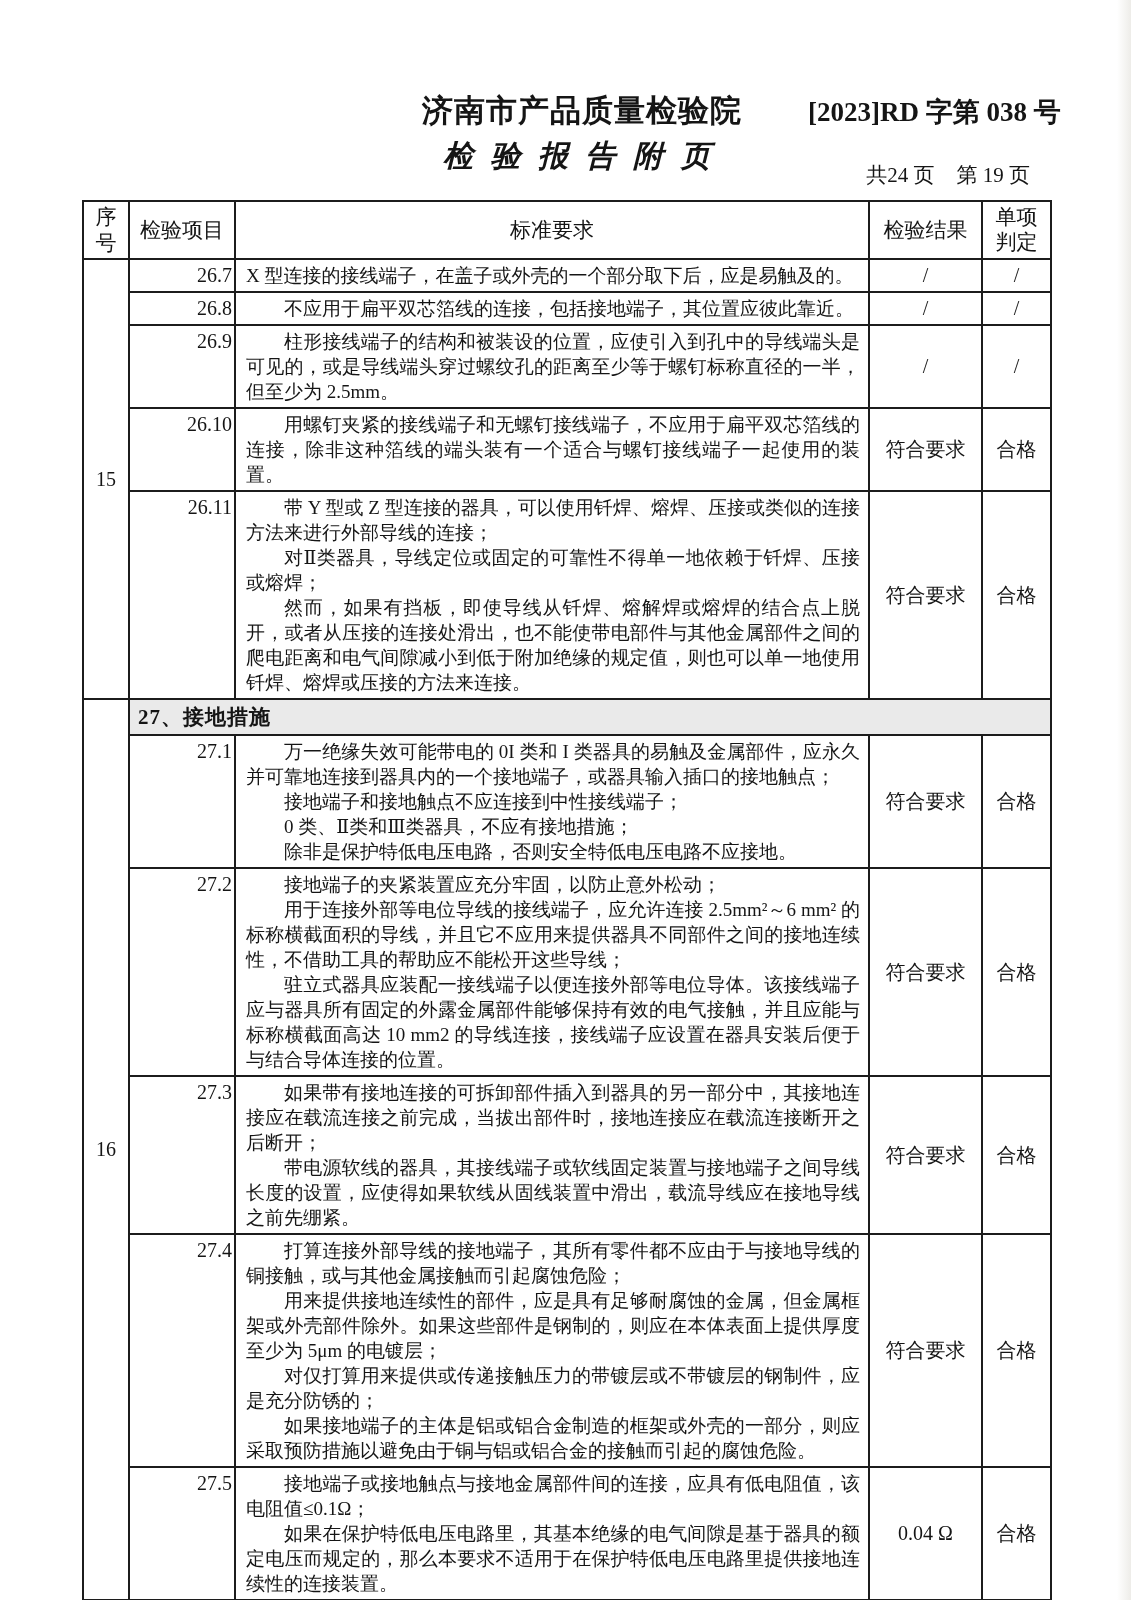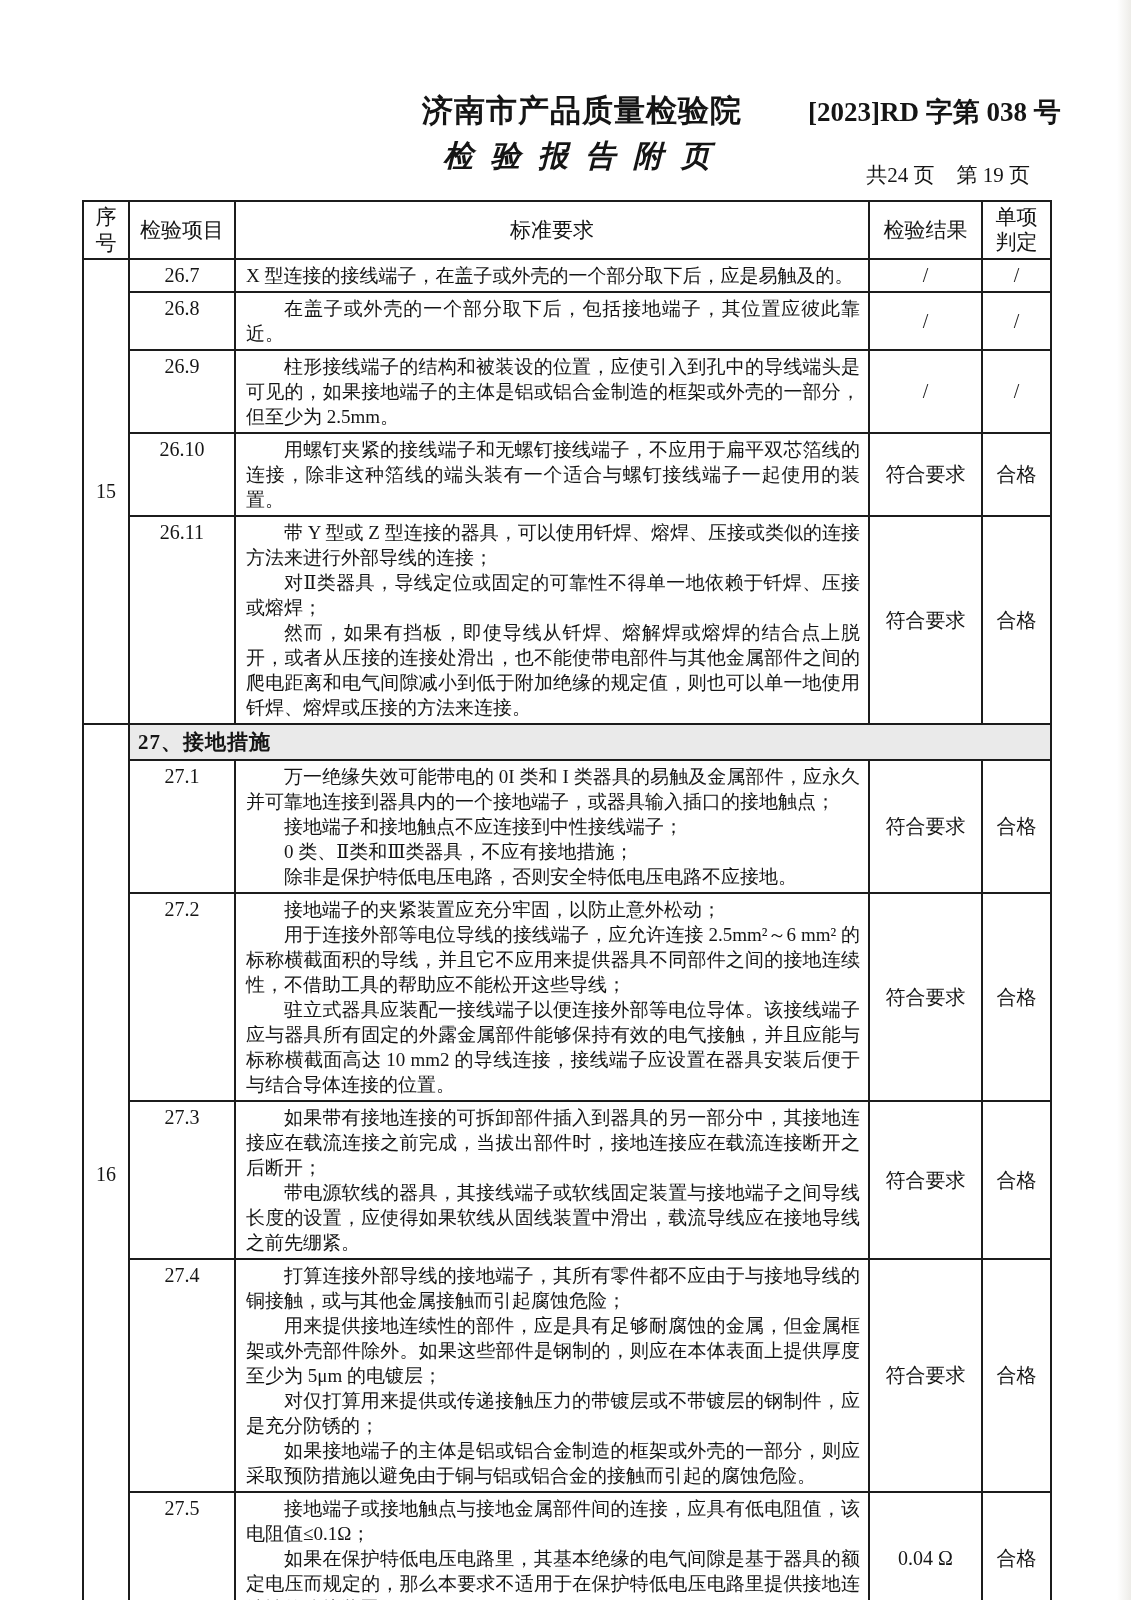--- a/index.html
+++ b/index.html
@@ -37,21 +37,21 @@
   thead th{
     font-weight:400;font-size:21px;height:50px;text-align:center;
     padding:2px 6px;line-height:26px;
   }
   th.th-serial{padding:2px 11px;}
   th.th-verdict{padding:2px 12px;line-height:25px;}
   td.c-serial{
     text-align:center;vertical-align:middle;font-size:20px;padding:2px 2px;
   }
   td.c-item{
-    text-align:center;vertical-align:top;font-size:20px;padding:4px 2px 2px 2px;
+    text-align:right;vertical-align:top;font-size:20px;padding:4px 2px 2px 2px;
   }
   td.c-req{
     vertical-align:top;font-size:19px;line-height:25px;
     padding:3px 8px 3px 10px;text-align:justify;
   }
   td.c-req p{margin:0;}
   td.c-req p.indent{text-indent:2em;}
   td.c-result, td.c-verdict{
     text-align:center;vertical-align:middle;font-size:20px;padding:2px;
   }
@@ -98,29 +98,29 @@
         <td class="c-item">26.7</td>
         <td class="c-req">
           <p class="">X 型连接的接线端子，在盖子或外壳的一个部分取下后，应是易触及的。</p>
         </td>
         <td class="c-result">/</td>
         <td class="c-verdict">/</td>
       </tr>
       <tr>
         <td class="c-item">26.8</td>
         <td class="c-req">
-          <p class="indent">在盖子或外壳的一个部分取下后，包括接地端子，其位置应彼此靠近。</p>
+          <p class="indent">不应用于扁平双芯箔线的连接，包括接地端子，其位置应彼此靠近。</p>
         </td>
         <td class="c-result">/</td>
         <td class="c-verdict">/</td>
       </tr>
       <tr>
         <td class="c-item">26.9</td>
         <td class="c-req">
-          <p class="indent">柱形接线端子的结构和被装设的位置，应使引入到孔中的导线端头是可见的，如果接地端子的主体是铝或铝合金制造的框架或外壳的一部分，但至少为 2.5mm。</p>
+          <p class="indent">柱形接线端子的结构和被装设的位置，应使引入到孔中的导线端头是可见的，或是导线端头穿过螺纹孔的距离至少等于螺钉标称直径的一半，但至少为 2.5mm。</p>
         </td>
         <td class="c-result">/</td>
         <td class="c-verdict">/</td>
       </tr>
       <tr>
         <td class="c-item">26.10</td>
         <td class="c-req">
           <p class="indent">用螺钉夹紧的接线端子和无螺钉接线端子，不应用于扁平双芯箔线的连接，除非这种箔线的端头装有一个适合与螺钉接线端子一起使用的装置。</p>
         </td>
         <td class="c-result">符合要求</td>

